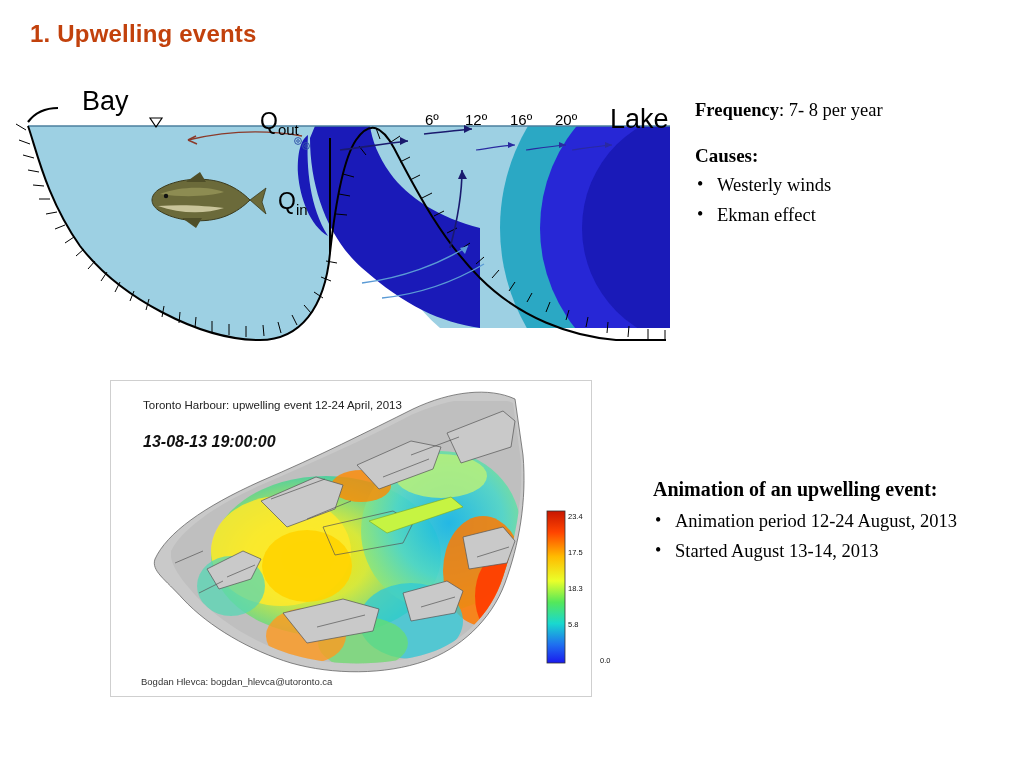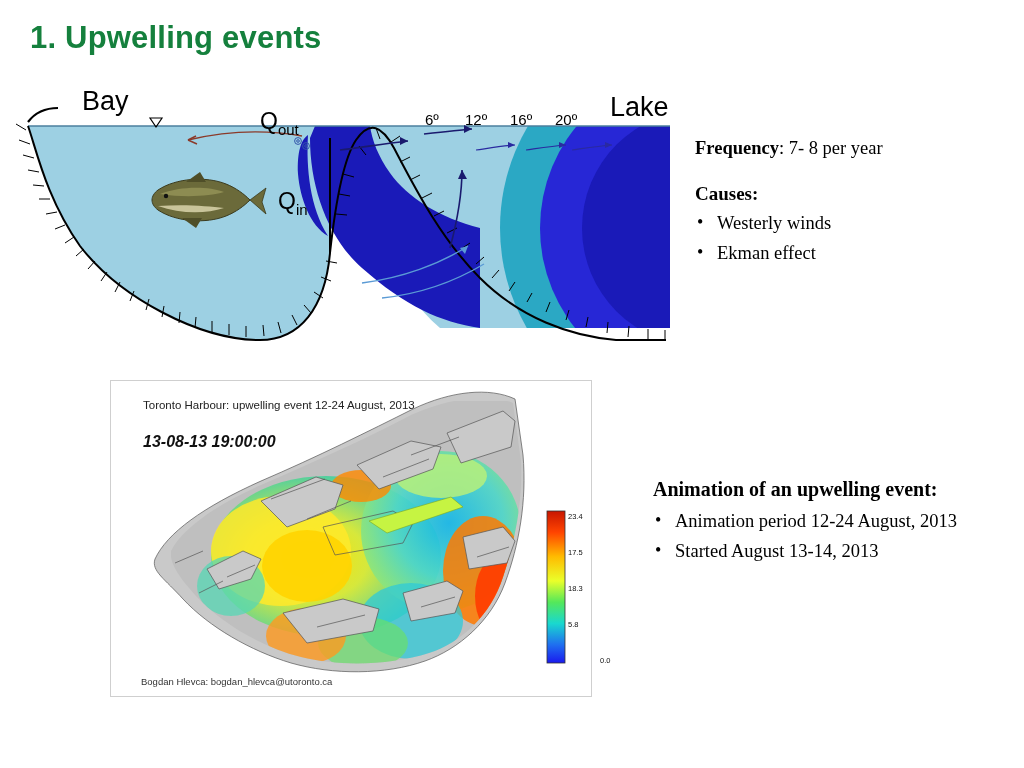--- a/index.html
+++ b/index.html
@@ -17,42 +17,42 @@
   .slide {
     position: relative;
     width: 1024px;
     height: 768px;
   }
   .slide-title {
     position: absolute;
     left: 30px;
     top: 20px;
     font-family: "Liberation Sans", sans-serif;
-    font-size: 31px;
+    font-size: 24px;
     font-weight: bold;
-    color: #15803d;
+    color: #c2410c;
     letter-spacing: 0.2px;
   }
 
   
   .diagram {
     position: absolute;
     left: 10px;
     top: 78px;
     width: 680px;
     height: 270px;
   }
   .diagram svg { display: block; }
   .lbl {
     position: absolute;
     font-family: "Liberation Sans", sans-serif;
     color: #000;
   }
   .lbl-bay { left: 72px; top: 8px; font-size: 27px; }
-  .lbl-lake { left: 600px; top: 14px; font-size: 27px; }
+  .lbl-lake { left: 600px; top: 26px; font-size: 27px; }
   .lbl-qout { left: 250px; top: 30px; font-size: 23px; }
   .lbl-qin { left: 268px; top: 110px; font-size: 23px; }
   .lbl-sub { font-size: 15px; vertical-align: sub; }
   .temp {
     position: absolute;
     font-family: "Liberation Sans", sans-serif;
     font-size: 15px;
     color: #000;
   }
   .t6 { left: 415px; top: 33px; }
@@ -63,21 +63,21 @@
   
   .right-top {
     position: absolute;
     left: 695px;
     top: 100px;
     width: 320px;
     font-family: "Liberation Serif", serif;
     font-size: 18.5px;
     color: #000;
   }
-  .right-top .freq { margin-bottom: 24px; margin-top: 38px; }
+  .right-top .freq { margin-bottom: 24px; }
   .right-top .freq b { font-weight: bold; }
   .right-top .causes-head { font-weight: bold; font-size: 19px; margin-bottom: 8px; }
   .bullets { list-style: none; margin: 0; padding: 0; }
   .bullets li {
     position: relative;
     padding-left: 22px;
     margin-bottom: 9px;
     font-size: 18.5px;
   }
   .bullets li:before {
@@ -321,21 +321,21 @@
 
   <div class="right-bottom">
     <div class="anim-head">Animation of an upwelling event:</div>
     <ul class="bullets">
       <li>Animation period 12-24 August, 2013</li>
       <li>Started August 13-14, 2013</li>
     </ul>
   </div>
 
   <div class="map-panel">
-    <div class="map-title">Toronto Harbour: upwelling event 12-24 August, 2013</div>
+    <div class="map-title">Toronto Harbour: upwelling event 12-24 April, 2013</div>
     <div class="map-timestamp">13-08-13 19:00:00</div>
     <div class="map-credit">Bogdan Hlevca: bogdan_hlevca@utoronto.ca</div>
 
     <svg width="480" height="315" viewBox="0 0 480 315" xmlns="http://www.w3.org/2000/svg" style="position:absolute;left:0;top:0;">
       <defs>
         <radialGradient id="g_yellow" cx="42%" cy="52%" r="58%">
           <stop offset="0%" stop-color="#ffe000"></stop>
           <stop offset="45%" stop-color="#d6e83c"></stop>
           <stop offset="75%" stop-color="#7fd87f"></stop>
           <stop offset="100%" stop-color="#35c9b4"></stop>

